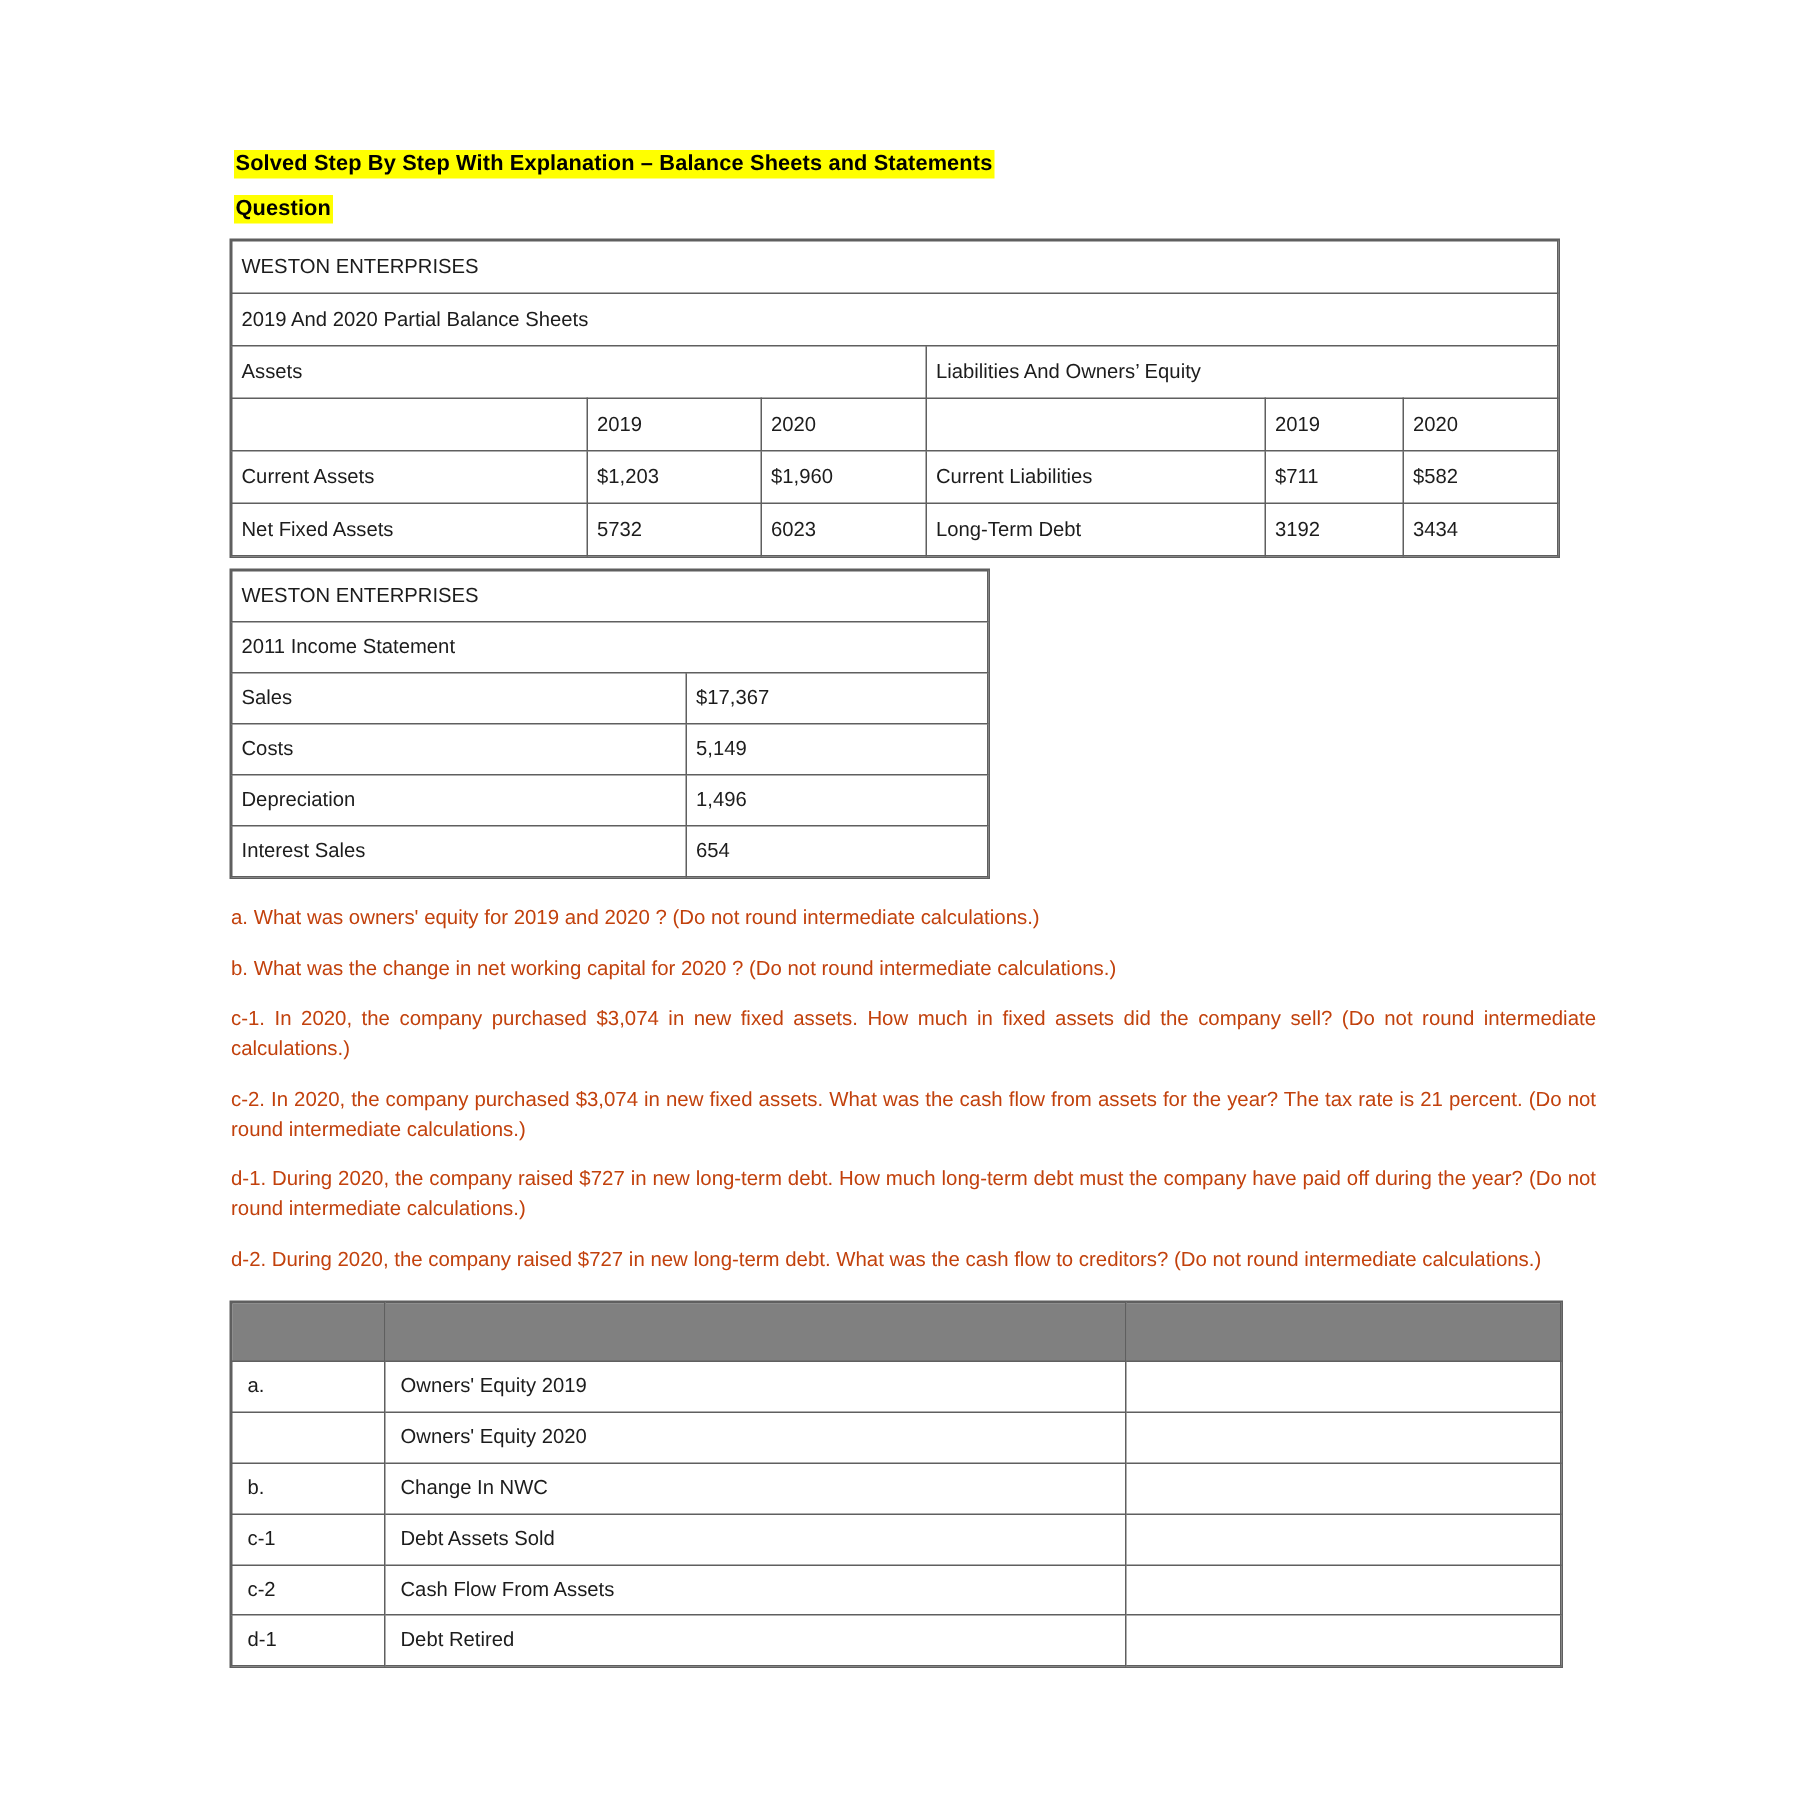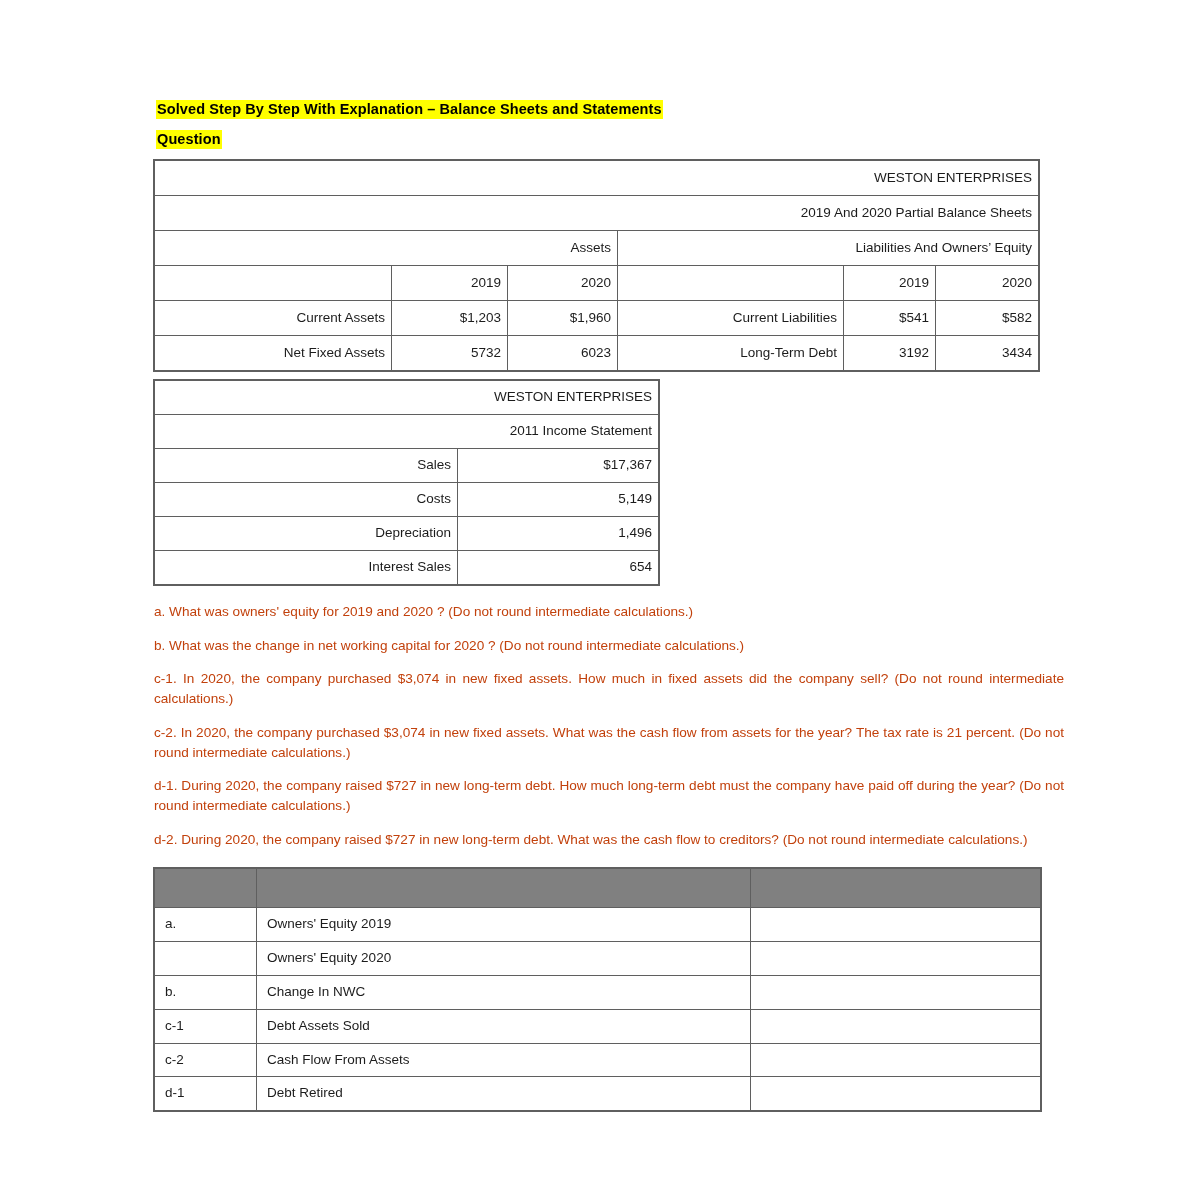--- a/index.html
+++ b/index.html
@@ -46,21 +46,21 @@
   
   table.doc-table {
     border-collapse: collapse;
     table-layout: fixed;
     background: #ffffff;
     font-size: 13.5px;
   }
   table.doc-table td {
     border: 1px solid #5f5f5f;
     padding: 6px 6px;
-    text-align: right;
+    text-align: left;
     vertical-align: middle;
     color: #1c1c1c;
     line-height: 1.25;
   }
   table.doc-table.outer-thick {
     outline: 1px solid #5f5f5f;
   }
 
   
   #balance-sheet-table {
@@ -161,21 +161,21 @@
         <td>2020</td>
         <td></td>
         <td>2019</td>
         <td>2020</td>
       </tr>
       <tr>
         <td>Current Assets</td>
         <td>$1,203</td>
         <td>$1,960</td>
         <td>Current Liabilities</td>
-        <td>$541</td>
+        <td>$711</td>
         <td>$582</td>
       </tr>
       <tr>
         <td>Net Fixed Assets</td>
         <td>5732</td>
         <td>6023</td>
         <td>Long-Term Debt</td>
         <td>3192</td>
         <td>3434</td>
       </tr>

